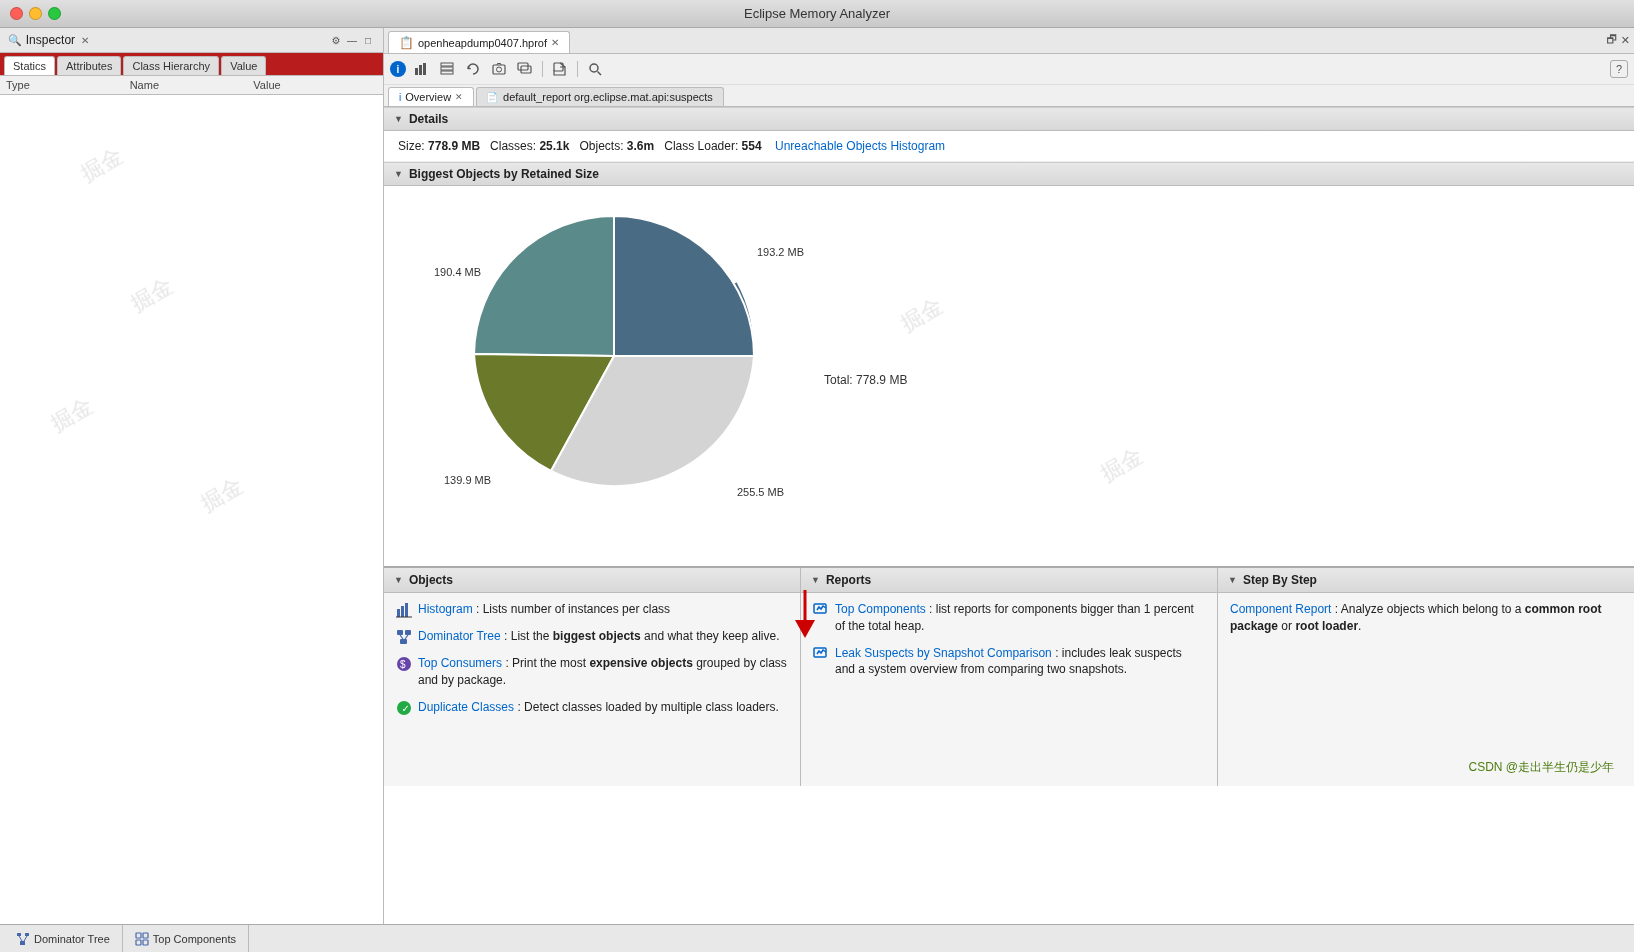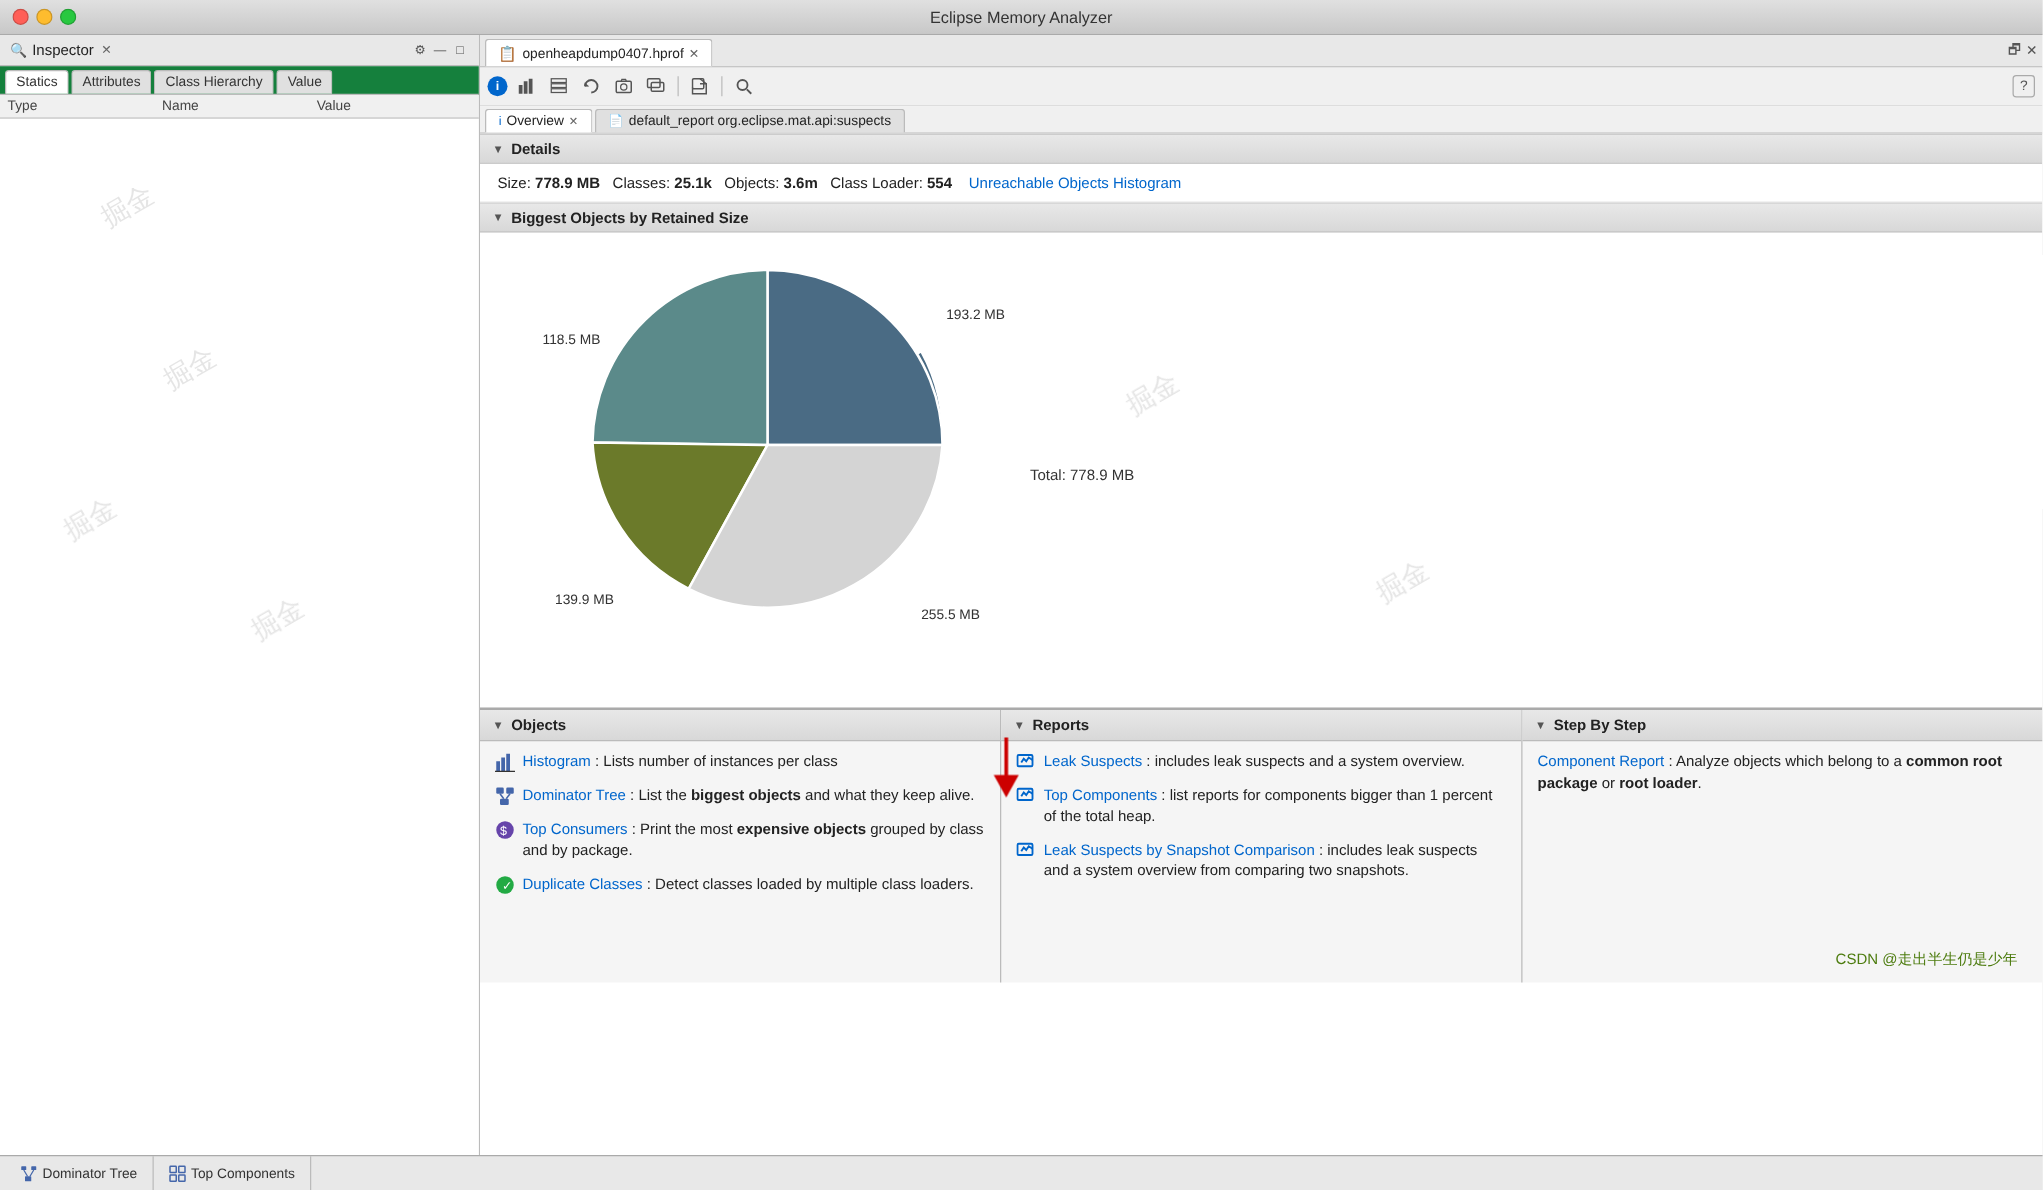--- a/index.html
+++ b/index.html
@@ -40,21 +40,21 @@
       width: 384px;
       min-width: 384px;
       background: #f5f5f5;
       border-right: 1px solid #bbb;
       display: flex;
       flex-direction: column;
     }
     .left-panel-tabs {
       display: flex;
       border-bottom: 1px solid #bbb;
-      background: #15803d;
+      background: #b91c1c;
       gap: 2px;
       padding: 3px 4px 0;
     }
     .tab-btn {
       padding: 3px 8px;
       background: #e0e0e0;
       border: 1px solid #bbb;
       border-bottom: none;
       border-radius: 3px 3px 0 0;
       cursor: pointer;
@@ -462,21 +462,21 @@
               <path d="M210,150 L350,150 A140,140 0 0,0 210,10 Z" fill="#4a6b84" stroke="white" stroke-width="2"></path>
 
               <path d="M210,150 L210,10 A140,140 0 0,0 70,148 Z" fill="#5b8a8a" stroke="white" stroke-width="2"></path>
 
               <path d="M210,150 L70,148 A140,140 0 0,0 147,265 Z" fill="#6b7a2a" stroke="white" stroke-width="2"></path>
 
               <path d="M210,150 L147,265 A140,140 0 0,0 350,150 Z" fill="#d4d4d4" stroke="white" stroke-width="2"></path>
             </svg>
             
             <div class="pie-label" style="top: 40px; right: 20px;">193.2 MB</div>
-            <div class="pie-label" style="top: 60px; left: 30px;">118.5 MB</div>
+            <div class="pie-label" style="top: 60px; left: 30px;">190.4 MB</div>
             <div class="pie-label" style="bottom: 60px; left: 40px;">139.9 MB</div>
             <div class="pie-label" style="bottom: 48px; right: 40px;">255.5 MB</div>
           </div>
           <div style="font-size:12px; color:#333; margin-top:8px;">Total: 778.9 MB</div>
         </div>
 
         <div class="bottom-panels">
 
           <div class="bottom-panel">
             <div class="bottom-panel-header">
@@ -537,30 +537,20 @@
             </div>
           </div>
 
           <div class="bottom-panel">
             <div class="bottom-panel-header">
               <span class="section-chevron">▼</span>
               <span>Reports</span>
             </div>
             <div class="bottom-panel-body">
 
-              <div class="action-item">
-                <svg class="action-icon" viewBox="0 0 16 16">
-                  <rect x="1" y="2" width="12" height="9" rx="1" fill="none" stroke="#0066cc" stroke-width="1.5"></rect>
-                  <polyline points="4,8 6,5 8,7 10,4 13,6" fill="none" stroke="#0066cc" stroke-width="1.5"></polyline>
-                </svg>
-                <span class="action-text">
-                  <a href="#" class="action-link">Leak Suspects</a>
-                  <span> : includes leak suspects and a system overview.</span>
-                </span>
-              </div>
 
               <div class="action-item">
                 <svg class="action-icon" viewBox="0 0 16 16">
                   <rect x="1" y="2" width="12" height="9" rx="1" fill="none" stroke="#0066cc" stroke-width="1.5"></rect>
                   <polyline points="4,8 6,5 8,7 10,4 13,6" fill="none" stroke="#0066cc" stroke-width="1.5"></polyline>
                 </svg>
                 <span class="action-text">
                   <a href="#" class="action-link">Top Components</a>
                   <span> : list reports for components bigger than 1 percent of the total heap.</span>
                 </span>

